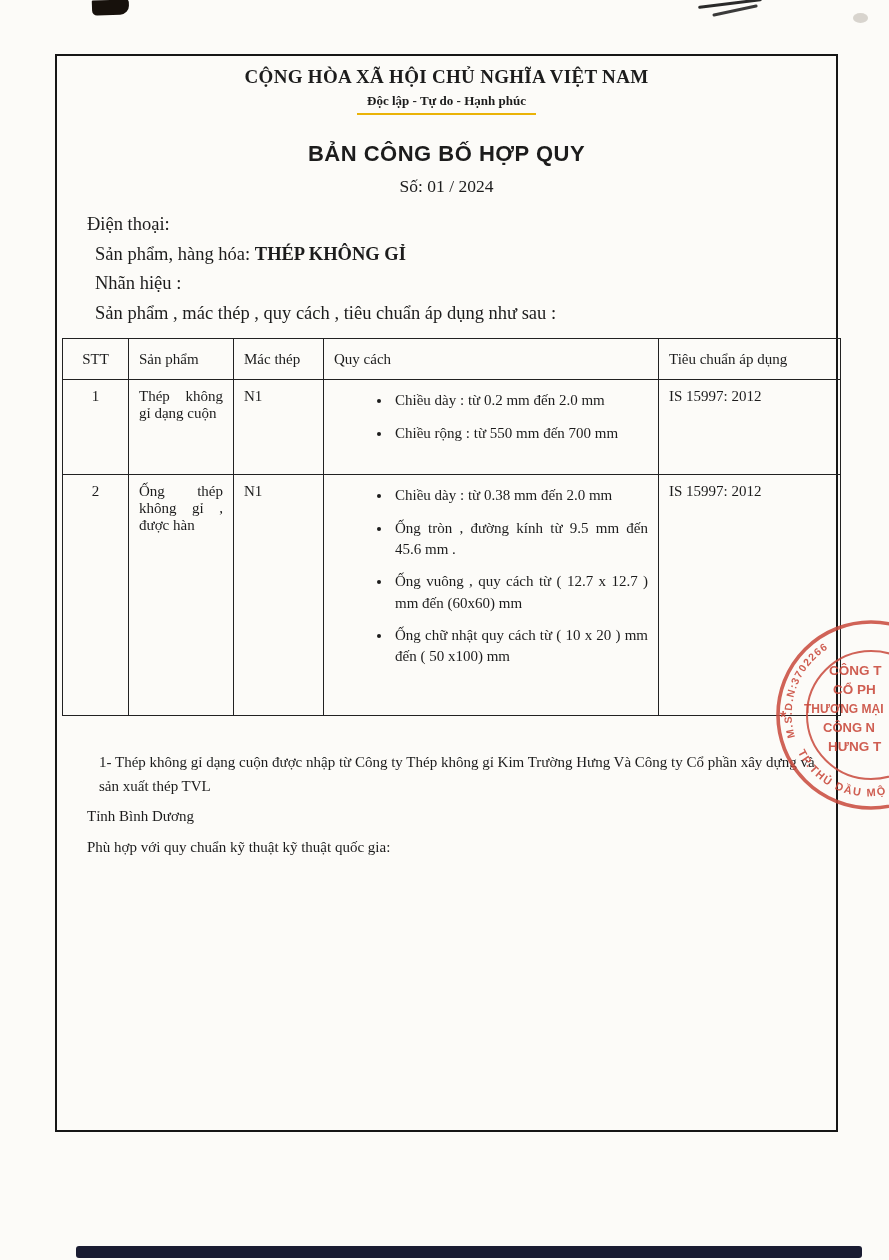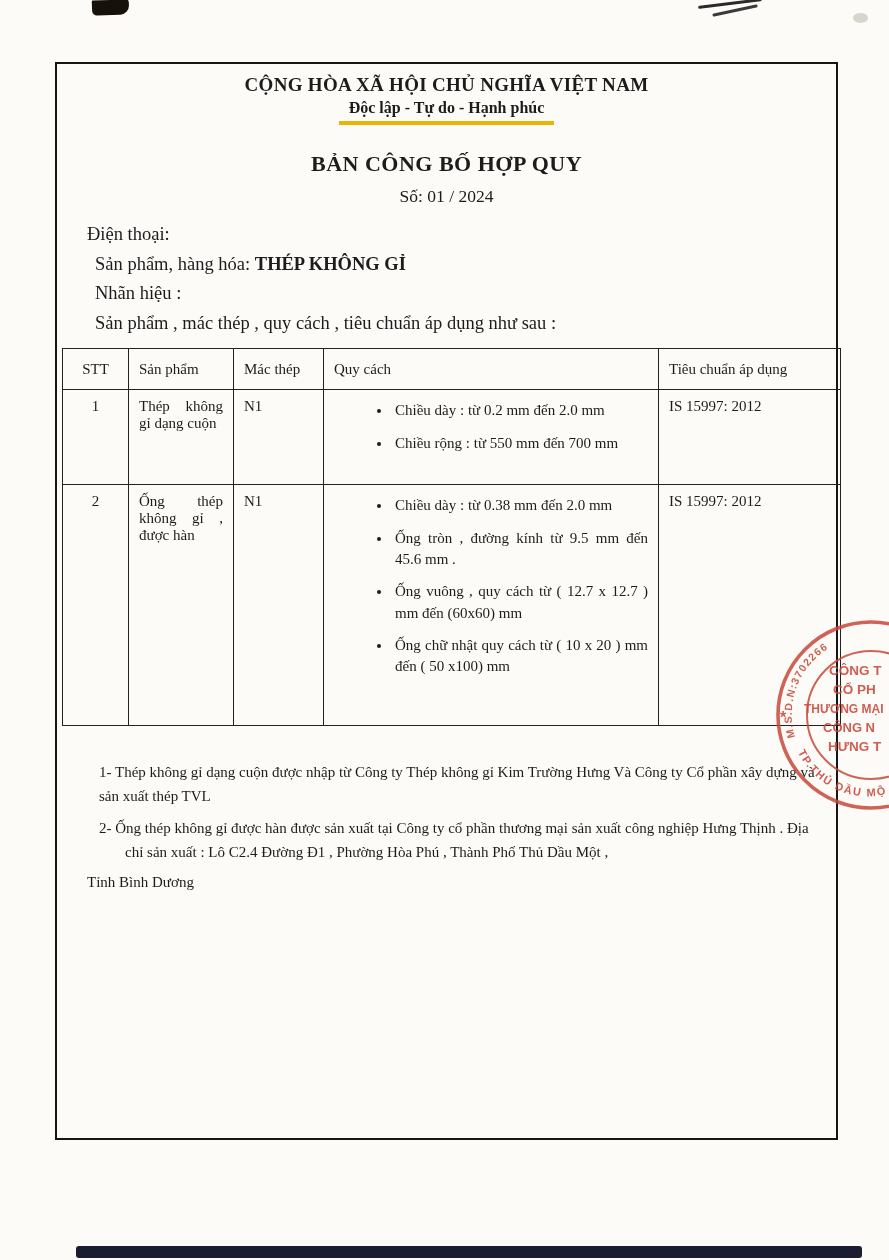--- a/index.html
+++ b/index.html
@@ -20,31 +20,31 @@
     background:#2a2a2a; transform:rotate(-7deg); border-radius:2px; }
   .stroke-2 { position:absolute; left:712px; top:9px; width:46px; height:2.5px;
     background:#3a3a3a; transform:rotate(-12deg); border-radius:2px; }
   .dot-tr { position:absolute; left:853px; top:13px; width:15px; height:10px;
     background:#b9b4ac; border-radius:50%; opacity:.55; }
   .bottom-bar { position:absolute; left:76px; top:1246px; width:786px; height:12px;
     background:#1a1c32; border-radius:3px; }
 
   
   .frame {
-    position:absolute; left:55px; top:62px; width:783px; height:1078px;
+    position:absolute; left:55px; top:54px; width:783px; height:1078px;
     border:2px solid #161616;
   }
 
   .nat-header { margin-top:10px; text-align:center; font-size:19px; font-weight:bold; letter-spacing:.3px; }
   .motto-wrap { text-align:center; margin-top:3px; }
-  .motto { display:inline-block; font-size:16px; font-weight:bold;
-    padding:0 10px 4px; border-bottom:4px solid #eab308; }
+  .motto { display:inline-block; font-size:13px; font-weight:bold;
+    padding:0 10px 4px; border-bottom:2px solid #eab308; }
 
   .title { margin-top:26px; text-align:center; font-size:22px; font-weight:bold;
-    letter-spacing:.5px; font-family:Liberation Serif, serif; }
+    letter-spacing:.5px; font-family:Liberation Sans, sans-serif; }
   .doc-no { margin-top:9px; text-align:center; font-size:17.5px; }
 
   .info { margin:13px 28px 0 30px; font-size:18.5px; line-height:1.6; }
   .info p { margin:0; }
   .indent-sm { padding-left:8px; }
 
   .spec-table { margin:10px 0 0 5px; border-collapse:collapse; table-layout:fixed;
     width:778px; font-size:15px; }
   .spec-table th, .spec-table td { border:1.6px solid #222; padding:8px 10px;
     vertical-align:top; text-align:left; font-weight:normal; }
@@ -136,22 +136,22 @@
               <li>Ống chữ nhật quy cách từ ( 10 x 20 ) mm đến ( 50 x100) mm</li>
             </ul>
           </td>
           <td>IS 15997: 2012</td>
         </tr>
       </tbody>
     </table>
 
     <div class="notes">
       <p class="note-1">1- Thép không gỉ dạng cuộn được nhập từ Công ty Thép không gỉ Kim Trường Hưng Và Công ty Cổ phần xây dựng và sản xuất thép TVL</p>
-      <p class="note-2">2- Ống thép không gỉ được hàn được sản xuất tại Công ty cổ phần thương mại sản xuất công nghiệp Hưng Thịnh . Địa chỉ sản xuất : Lô C2.4 Đường Đ1 , Phường Hòa Phú , Thành Phố Thủ Dầu Một ,</p>
       <p class="province">Tỉnh Bình Dương</p>
+      <p class="conf-intro">Phù hợp với quy chuẩn kỹ thuật kỹ thuật quốc gia:</p>
     </div>
 
   </div>
 
   <svg class="stamp" viewBox="0 0 196 196">
     <g fill="none" opacity="0.85" stroke="#c9493c">
       <circle cx="98" cy="98" r="93" stroke-width="3.6"></circle>
       <circle cx="98" cy="98" r="64" stroke-width="2"></circle>
     </g>
     <defs>

